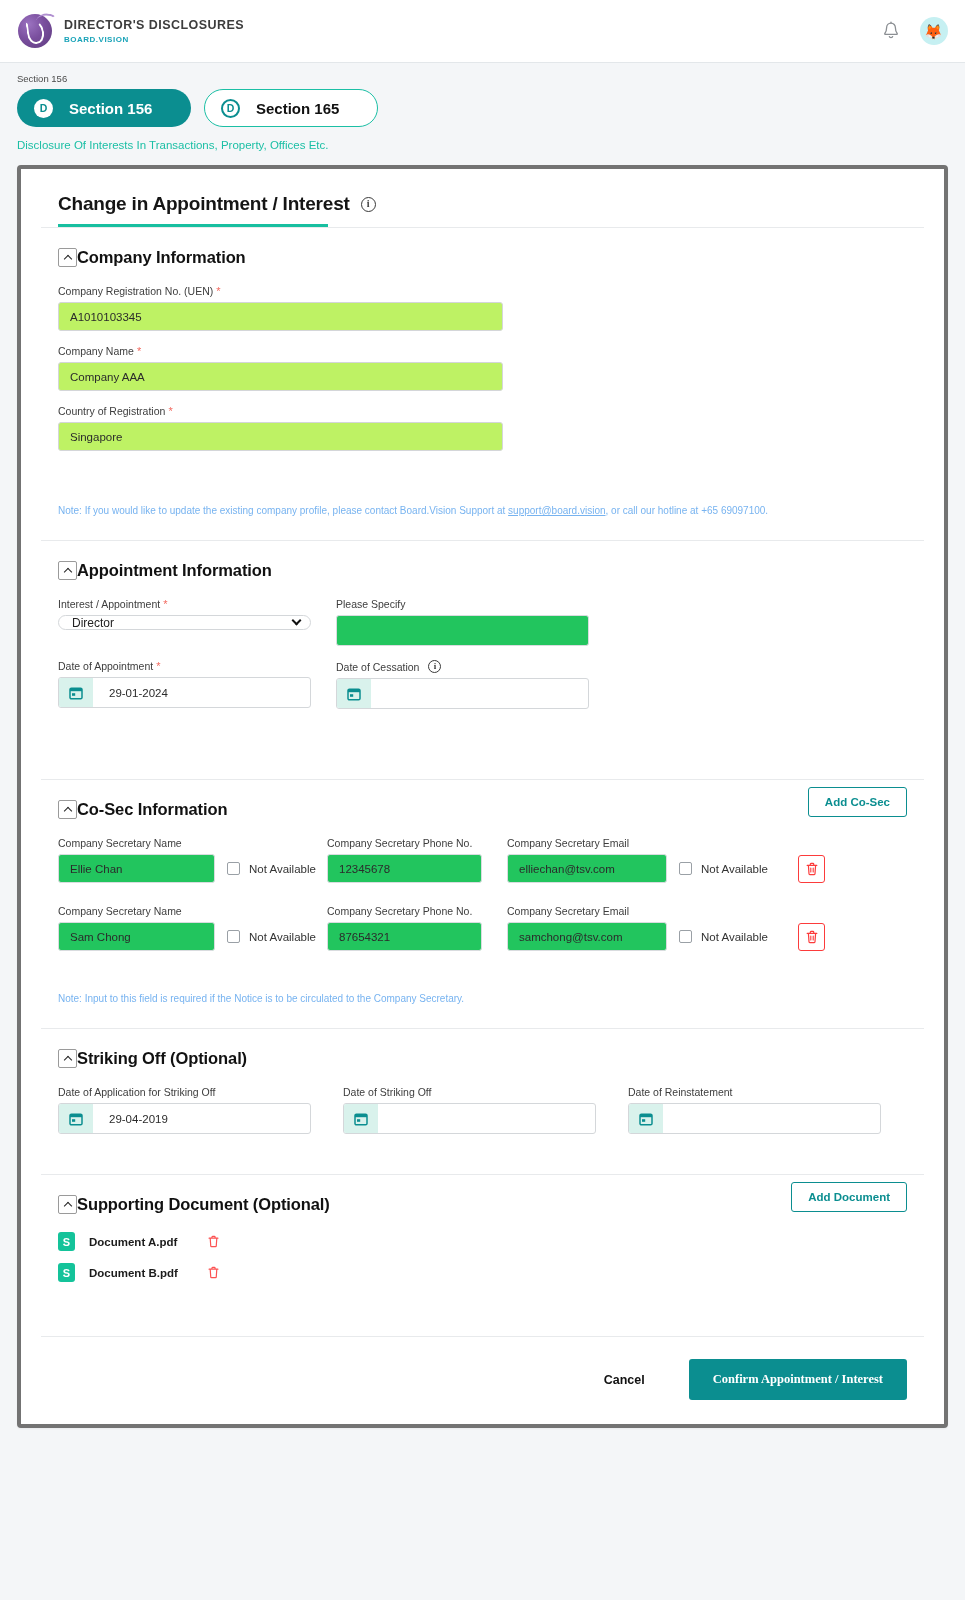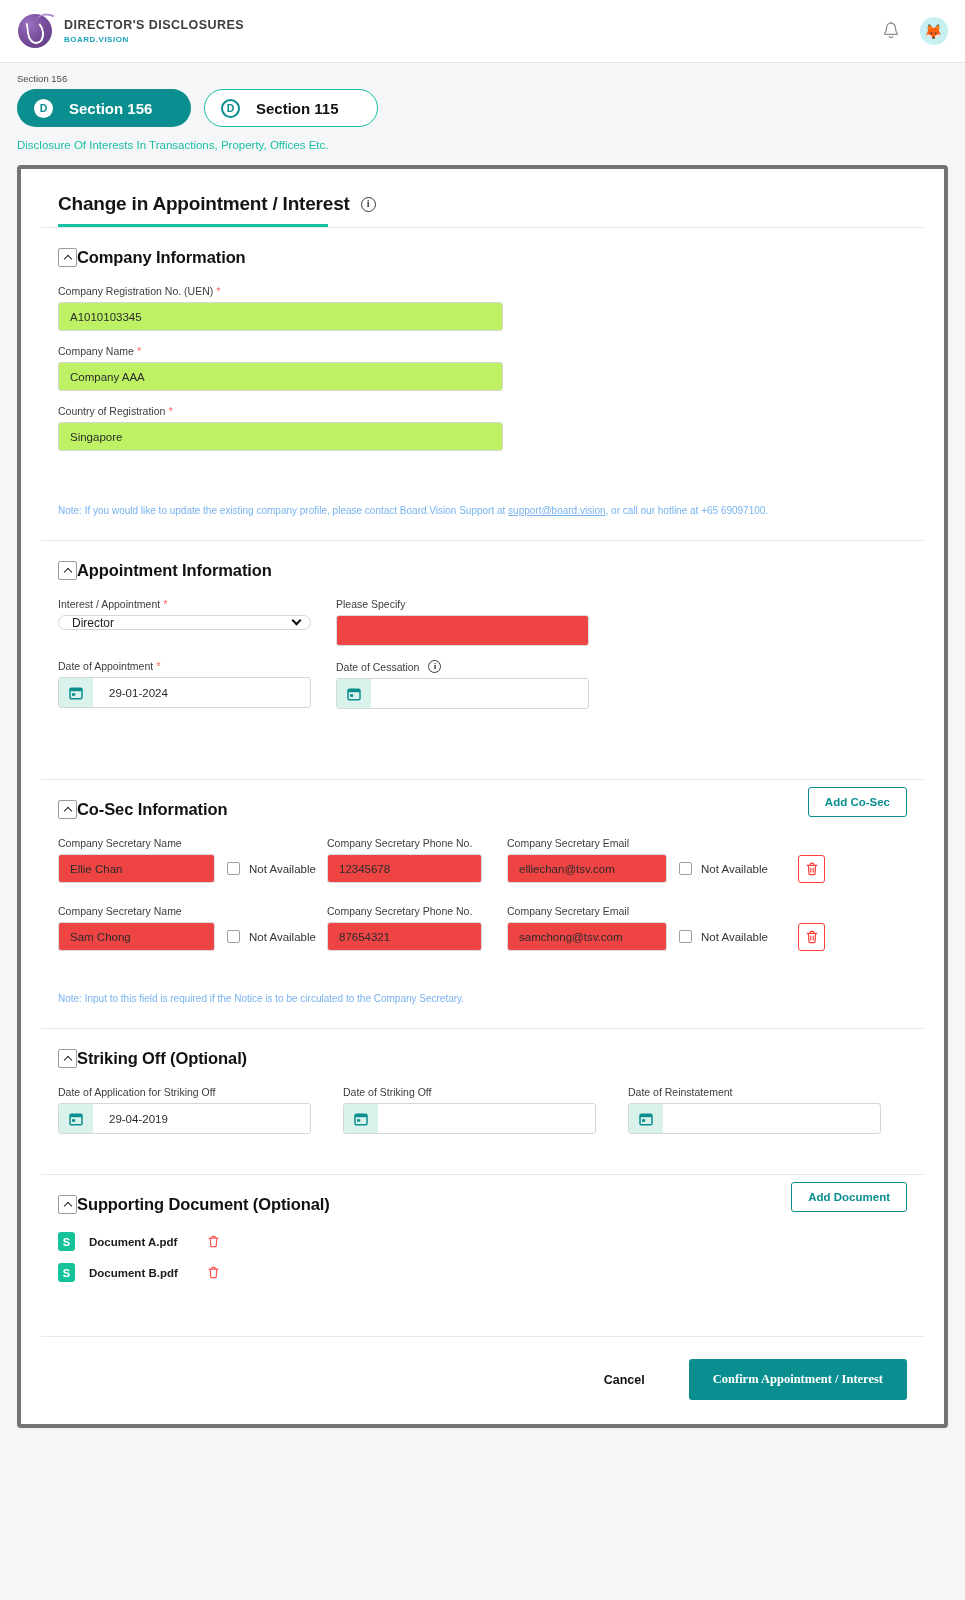--- a/index.html
+++ b/index.html
@@ -131,21 +131,21 @@
     white-space: nowrap;
   }
 
   
   .field { margin-bottom: 14px; }
   .flabel { font-size: 10.5px; color: #3d3d3d; margin-bottom: 5px; display: block; }
   .req { color: #f2695f; font-size: 11px; }
   .inp {
     height: 29px; border: 1px solid #d9dcdf; border-radius: 3px;
     display: flex; align-items: center; padding: 0 11px;
-    font-size: 11.5px; color: #2b2b2b; background: #ef4444;
+    font-size: 11.5px; color: #2b2b2b; background: #22c55e;
   }
   .inp.readonly { background: #bef264; border-color: #d4d6d9; text-align: right; }
   .w-company { width: 445px; }
   .note {
     font-size: 10px; color: #77b3f0; padding-top: 6px; line-height: 1.5;
   }
   .note a { color: #77b3f0; }
 
   
   .grid2 { display: flex; gap: 25px; }
@@ -248,21 +248,21 @@
 
 <div class="sections">
   <div class="sections-caption">Section 156</div>
   <div class="tabs">
     <div class="tab active">
       <span class="tab-badge">D</span>
       <span>Section 156</span>
     </div>
     <div class="tab inactive">
       <span class="tab-badge">D</span>
-      <span>Section 115</span>
+      <span>Section 165</span>
     </div>
   </div>
 </div>
 <div class="section-desc">Disclosure Of Interests In Transactions, Property, Offices Etc.</div>
 
 <div class="card">
 
   <div class="page-title-row">
     <div class="page-title">Change in Appointment / Interest</div>
     <span class="info-icon">i</span>

